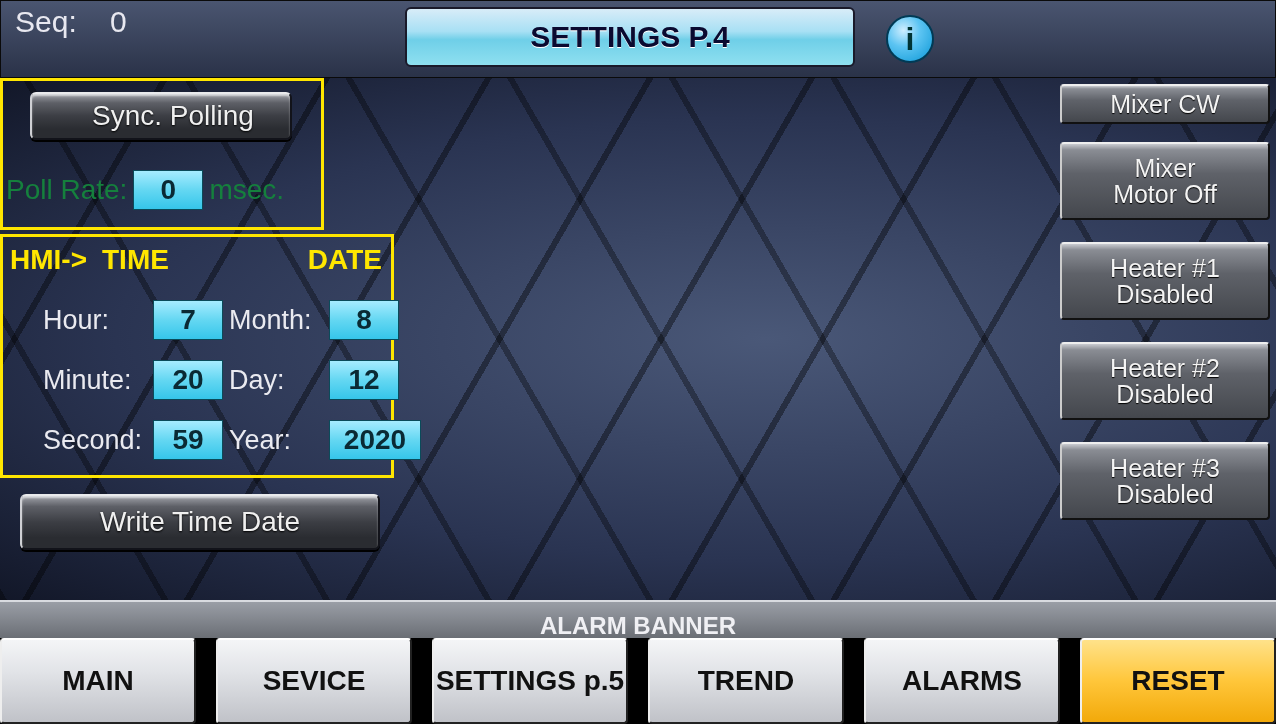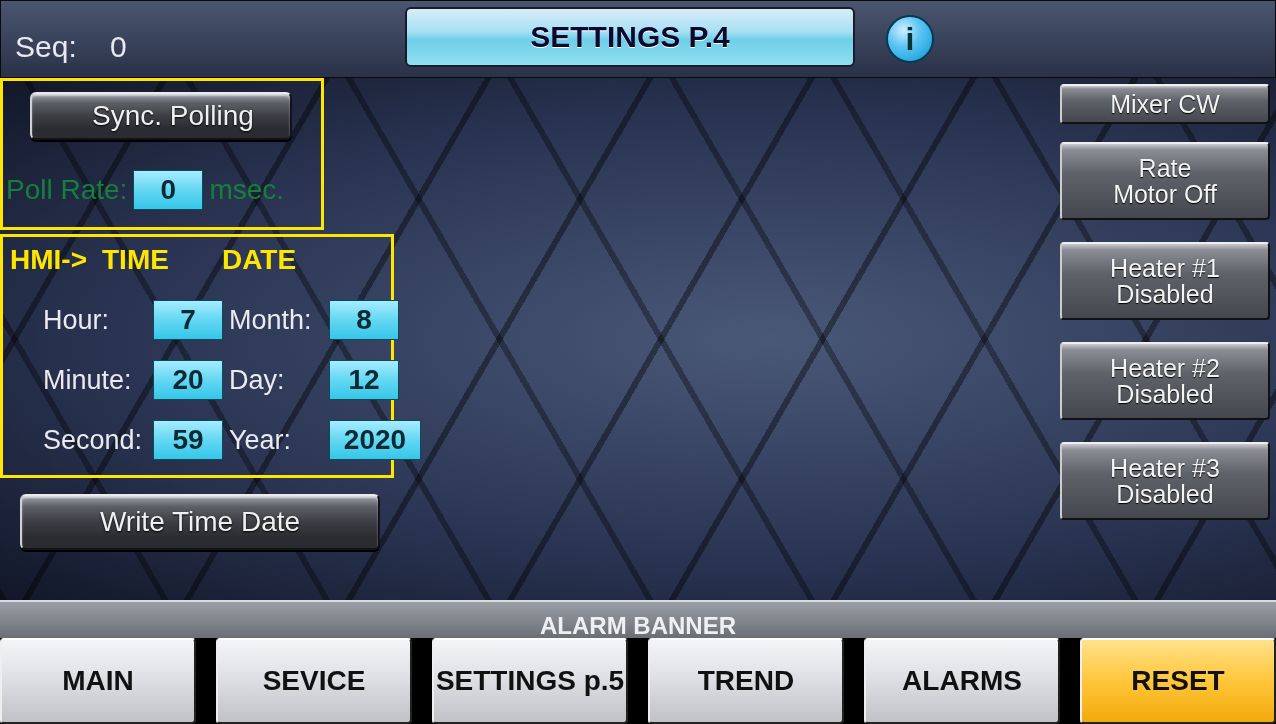--- a/index.html
+++ b/index.html
@@ -13,21 +13,21 @@
   
   .header {
     position: absolute;
     top: 0; left: 0; right: 0;
     height: 78px;
     background: linear-gradient(to bottom, #4a5570, #2a3248);
     border: 1px solid #0a0a0a;
     display: flex;
     align-items: center;
   }
-  .seq-area { position: absolute; left: 14px; top: 29px; font-size: 30px; color: #e8e8f0; }
+  .seq-area { position: absolute; left: 14px; top: 4px; font-size: 30px; color: #e8e8f0; }
   .seq-area span { display:inline-block; }
   .title-pill {
     position: absolute;
     left: 404px; top: 6px;
     width: 450px; height: 60px;
     background: linear-gradient(to bottom, #d8ecf8 0%, #a8e0f4 40%, #6fcfe8 55%, #8fe0f0 100%);
     border: 2px solid #1a1a2a;
     border-radius: 6px;
     display:flex; align-items:center; justify-content:center;
     font-weight: bold; font-size: 30px; color:#0a0a30;
@@ -87,21 +87,21 @@
     border:1px solid #0a4b5a;
     display:flex; align-items:center; justify-content:center;
     color:#0a2a34; font-weight:bold; font-size:28px;
     cursor:pointer;
   }
   .numbox.wide { width:92px; }
 
   .time-headers { position:absolute; left:10px; top:244px; width:380px; display:flex; color:#ffe600; font-size:28px; font-weight:bold;}
   .time-headers .h1 { width:92px; }
   .time-headers .h2 { width:120px; }
-  .time-headers .h3 { flex:1; padding-right:8px;}
+  .time-headers .h3 { flex:1; text-align:right; padding-right:8px;}
   .time-grid { position:absolute; left:6px; top:290px; width:384px;margin-left:37px; }
   .trow { display:flex; align-items:center; height:60px; gap:6px;}
   .trow .lab { width:104px; font-size:27px; color:#eaeaf0;}
   .trow .lab2 { width:94px; font-size:27px; color:#eaeaf0;}
 
   
   .right-col { position:absolute; right:6px; top:84px; width:210px; }
   .rbtn {
     margin-bottom:18px;
     height:40px;
@@ -193,21 +193,21 @@
     <span class="numbox">59</span>
     <span class="lab2">Year:</span>
     <span class="numbox wide">2020</span>
   </div>
 </div>
 <div class="btn3d btn-write">Write Time  Date</div>
 
 <div class="right-col">
   <div class="rbtn">Mixer CW</div>
   <div class="rbtn two big">
-    <div>Rate</div>
+    <div>Mixer</div>
     <div>Motor Off</div>
   </div>
   <div class="rbtn two big">
     <div>Heater #1</div>
     <div>Disabled</div>
   </div>
   <div class="rbtn two big">
     <div>Heater #2</div>
     <div>Disabled</div>
   </div>

